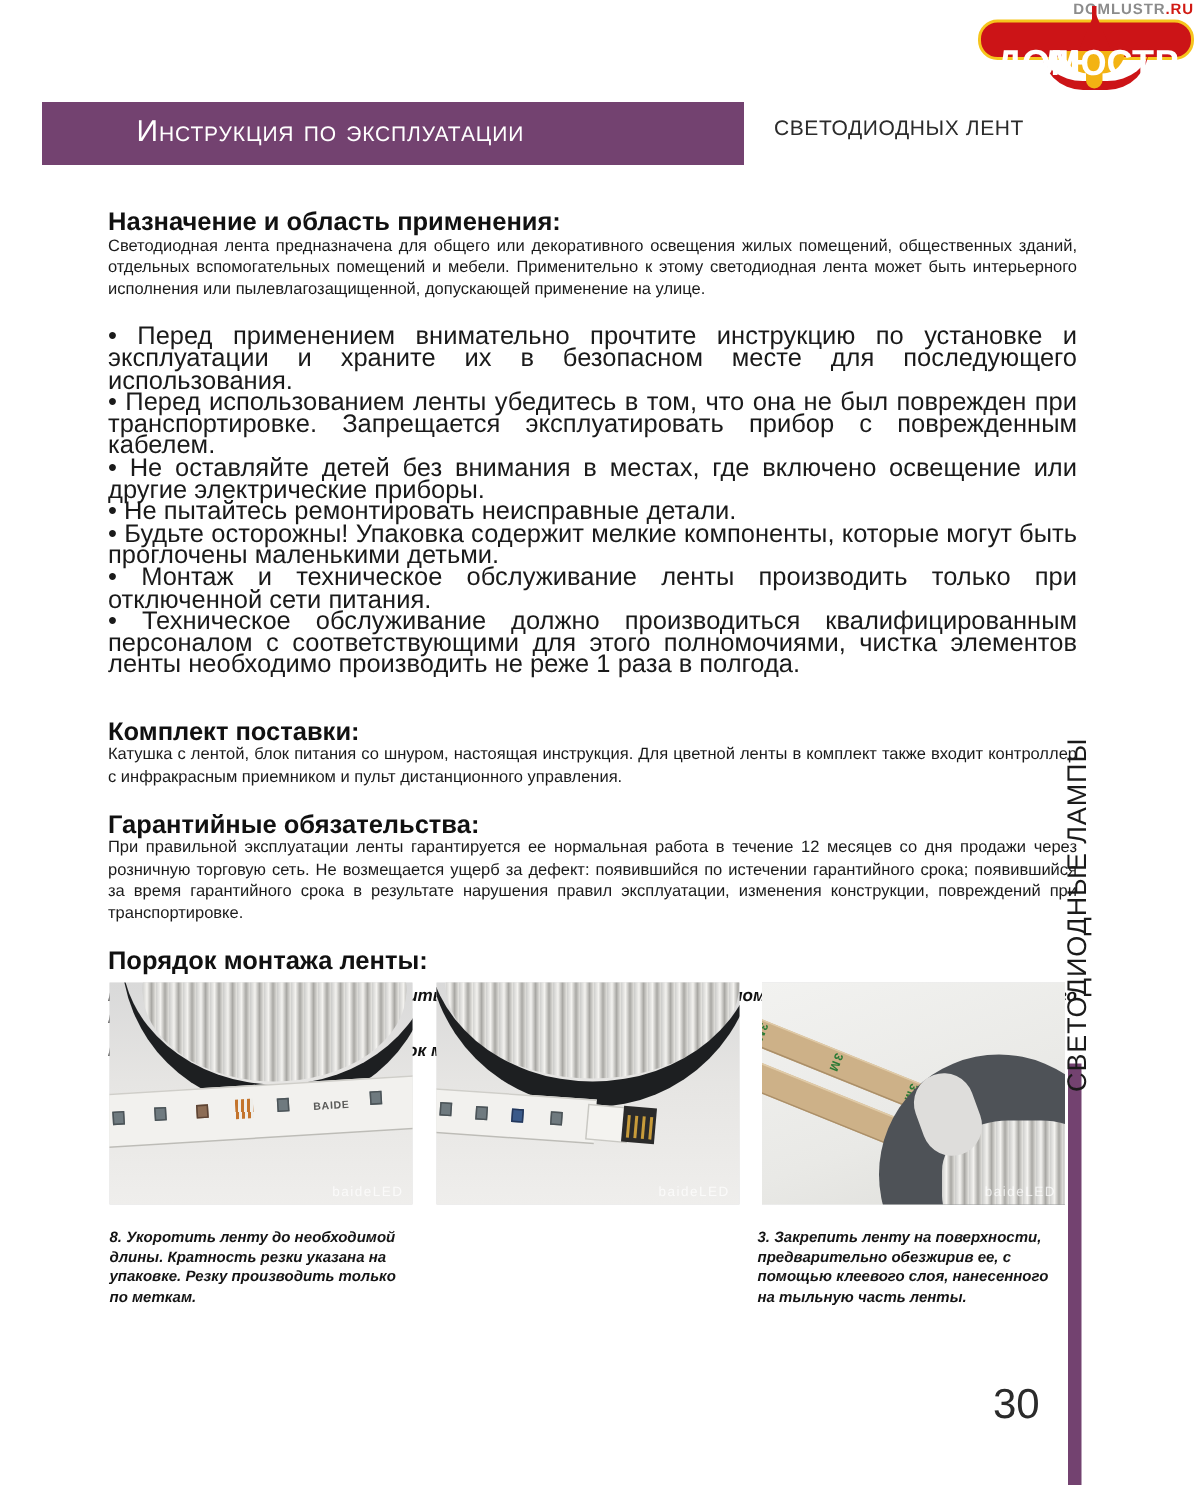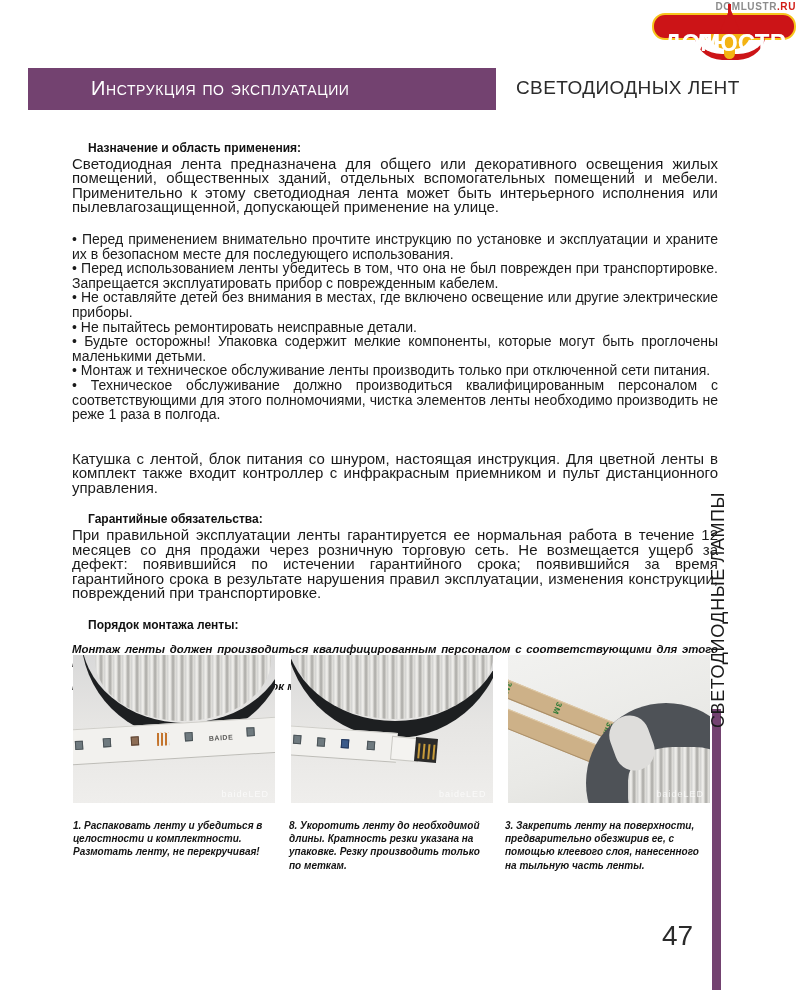--- a/index.html
+++ b/index.html
@@ -122,51 +122,51 @@
     font-variant: small-caps;
     letter-spacing: 0.6px;
     font-family: "Liberation Sans", sans-serif;
     white-space: nowrap;
   }
   #header-subtitle {
     position: absolute;
     left: 500px;
     top: 9px;
     color: #2b2b2b;
-    font-size: 19px;
+    font-size: 14px;
     letter-spacing: 0.4px;
     font-family: "Liberation Sans", sans-serif;
     white-space: nowrap;
   }
 
   
   #doc-body {
     position: absolute;
     left: 72px;
     top: 141px;
     width: 646px;
   }
   .section { margin-bottom: 9px; }
   .sec-head {
-    font-size: 12px;
+    font-size: 17px;
     font-weight: bold;
     color: #111;
-    margin: 0 0 1px 16px;
+    margin: 0 0 1px 0;
     line-height: 14.6px;
   }
   .sec-para {
-    font-size: 15px;
+    font-size: 11px;
     line-height: 14.6px;
     text-align: justify;
     margin: 0;
     color: #1a1a1a;
   }
   .bullet-list { margin: 0; padding: 0; list-style: none; }
   .bullet-list li {
-    font-size: 14px;
+    font-size: 17px;
     line-height: 14.6px;
     text-align: justify;
     margin: 0;
     padding: 0;
     color: #1a1a1a;
   }
   .gap-sm { height: 8px; }
   .gap-md { height: 13px; }
   .italic-bold {
     font-style: italic;
@@ -377,20 +377,21 @@
       <li>• Техническое обслуживание должно производиться квалифицированным персоналом с соответствующими для этого полномочиями, чистка элементов ленты необходимо производить не реже 1 раза в полгода.</li>
     </ul>
   </div>
 
   <div class="gap-md"></div>
 
 
   <div class="gap-sm"></div>
 
   <div class="section">
+    <p class="sec-head">Комплект поставки:</p>
     <p class="sec-para">Катушка с лентой, блок питания со шнуром, настоящая инструкция. Для  цветной ленты в комплект также входит контроллер с инфракрасным приемником и пульт дистанционного управления.</p>
   </div>
 
   <div class="gap-sm"></div>
 
   <div class="section">
     <p class="sec-head">Гарантийные обязательства:</p>
     <p class="sec-para">При правильной эксплуатации ленты гарантируется ее нормальная работа в течение 12 месяцев со дня продажи через розничную торговую сеть. Не возмещается ущерб за дефект: появившийся по истечении гарантийного срока; появившийся за время гарантийного срока в результате нарушения правил эксплуатации, изменения конструкции, повреждений при транспортировке.</p>
   </div>
 
@@ -454,21 +455,20 @@
     <div class="tape-band" style="left:-34px;top:40px;width:236px;height:17px;transform:rotate(22deg);transform-origin:left top;"></div>
     <div class="dark-reel3" style="left:78px;top:48px;width:160px;height:160px;"></div>
     <div class="reel-coil" style="left:120px;top:92px;width:110px;height:84px;border-radius:40%;"></div>
     <div style="position:absolute;left:104px;top:60px;width:40px;height:56px;background:#dedddb;border-radius:20px;transform:rotate(-20deg);"></div>
     <div class="wm">baideLED</div>
   </div>
 
 </div>
 
 <div id="caption-row">
-  <div class="caption">1. Распаковать ленту и убедиться в целостности и комплектности. Размотать ленту, не перекручивая!</div>
   <div class="caption">8. Укоротить ленту до необходимой длины. Кратность резки указана на упаковке. Резку производить только по меткам.</div>
   <div class="caption">3. Закрепить ленту на поверхности, предварительно обезжирив ее, с помощью клеевого слоя, нанесенного на тыльную часть ленты.</div>
 </div>
 
 <div id="side-tab"></div>
 <div id="side-label">СВЕТОДИОДНЫЕ ЛАМПЫ</div>
 
-<div id="page-number">47</div>
+<div id="page-number">30</div>
 
 </body></html>

